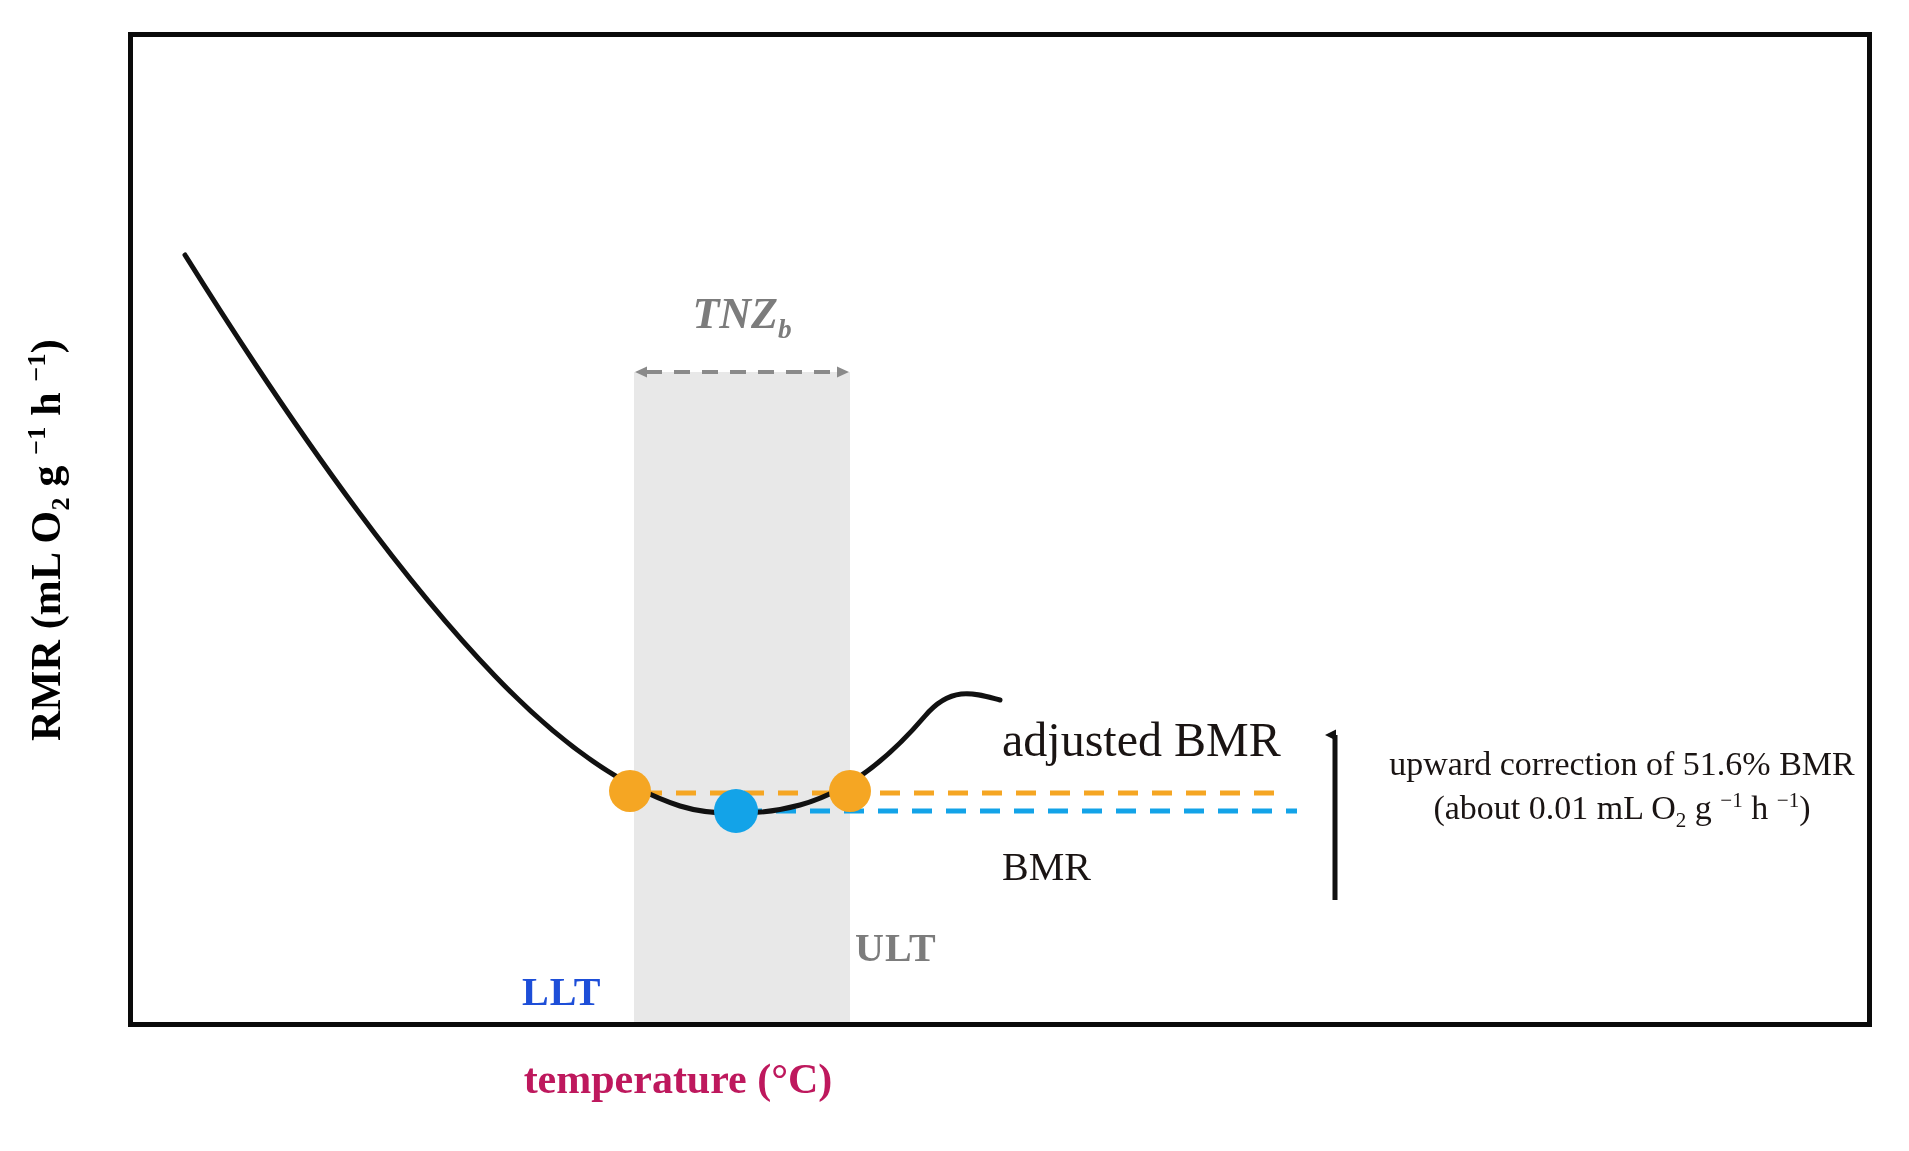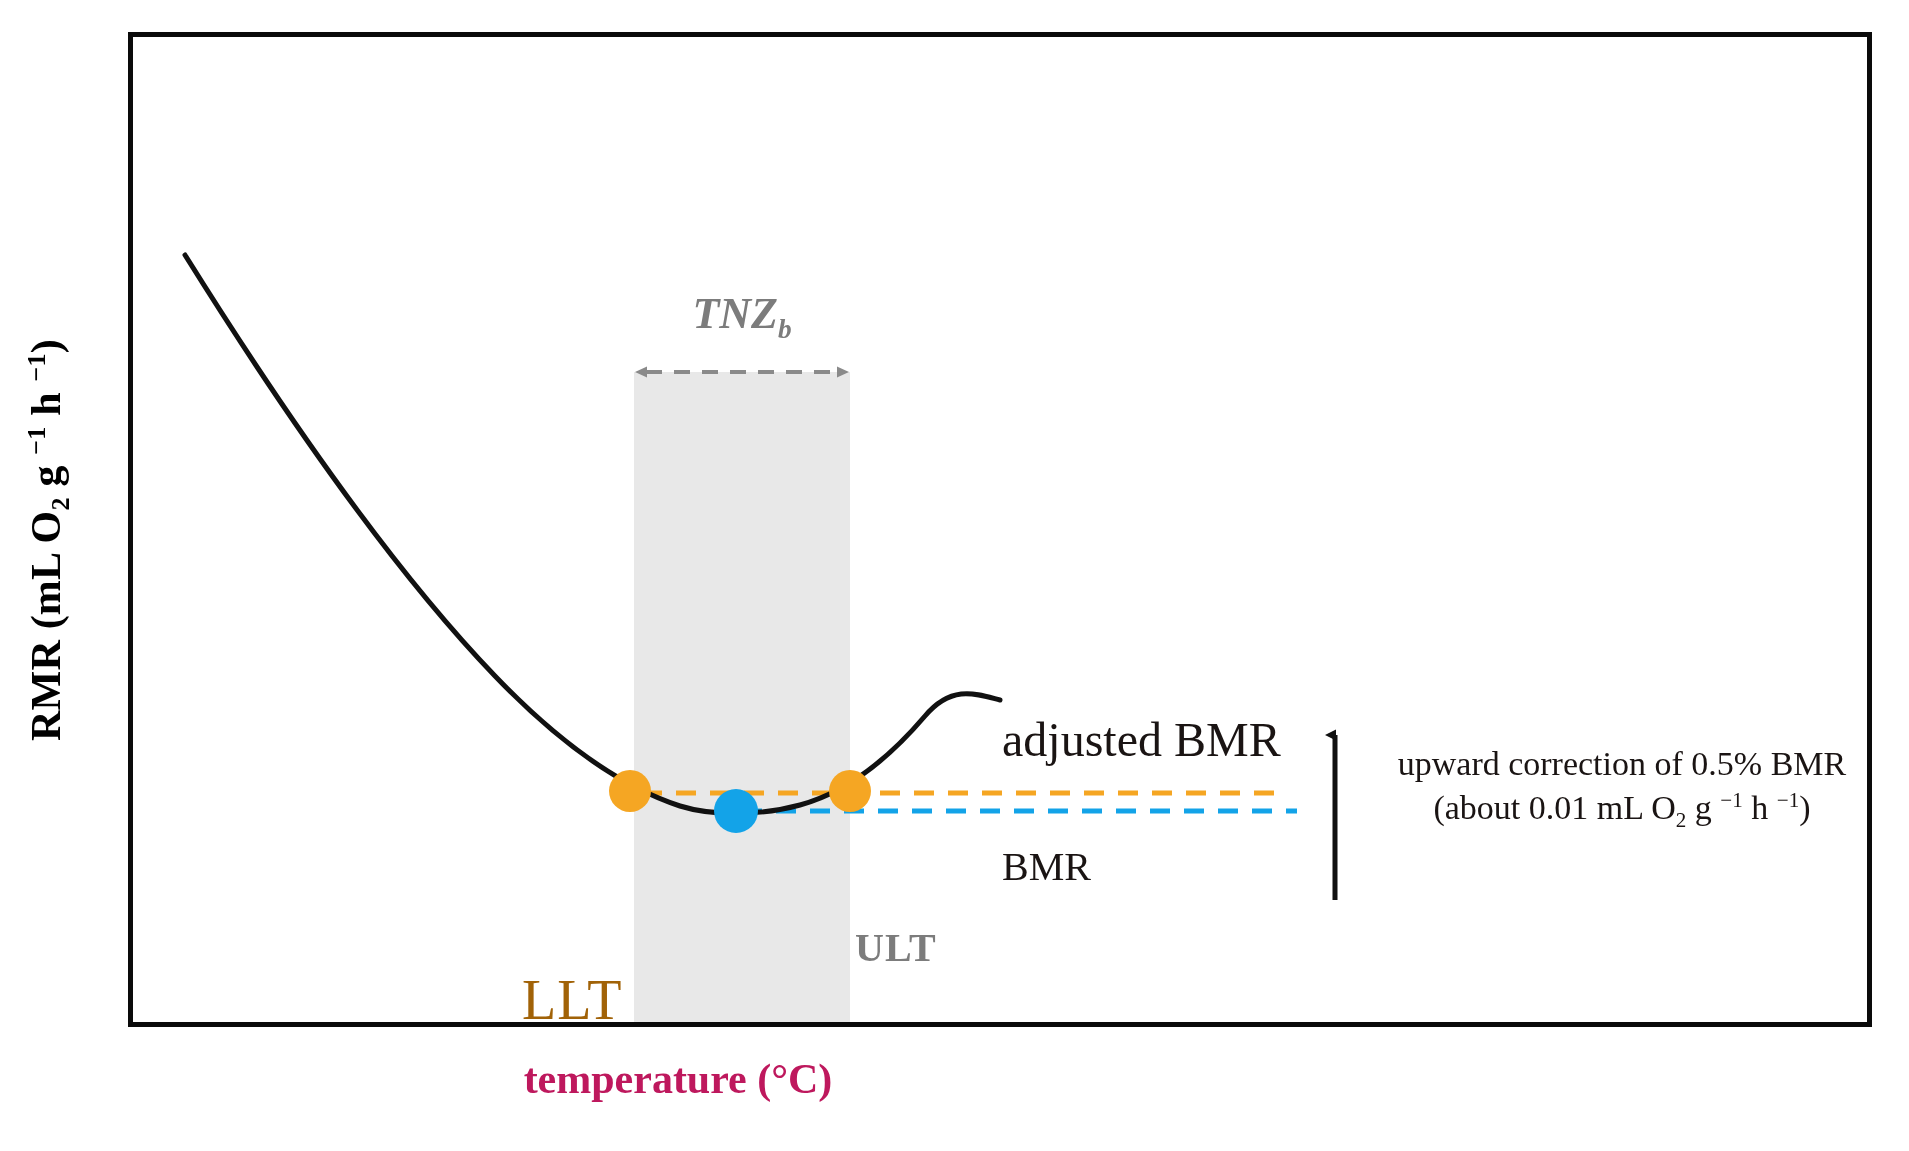--- a/index.html
+++ b/index.html
@@ -102,23 +102,23 @@
     width: 216px;
     text-align: center;
     font-size: 44px;
     font-weight: bold;
     color: #7c7c7c;
     font-style: italic;
   }
   #llt-label {
     left: 522px;
     top: 968px;
-    font-size: 56px;
-    font-weight: normal;
-    color: #a16207;
+    font-size: 40px;
+    font-weight: bold;
+    color: #1d4ed8;
     letter-spacing: 1px;
   }
   #ult-label {
     left: 855px;
     top: 924px;
     font-size: 40px;
     font-weight: bold;
     color: #7c7c7c;
     letter-spacing: 1px;
   }
@@ -206,19 +206,19 @@
 
   <div class="anno" id="llt-label">LLT</div>
 
   <div class="anno" id="ult-label">ULT</div>
 
   <div class="anno" id="adjusted-bmr-label">adjusted BMR</div>
 
   <div class="anno" id="bmr-label">BMR</div>
 
   <div class="anno" id="correction-note">
-    <span>upward correction of  0.5% BMR</span>
+    <span>upward correction of  51.6% BMR</span>
     <span class="line2"><span>(about 0.01 mL O</span><sub class="unit">2</sub><span> g </span><sup class="unit">−1</sup><span> h </span><sup class="unit">−1</sup><span>)</span></span>
   </div>
 
   <div class="x-axis-text">temperature (°C)</div>
 
 </div>
 
 </body></html>

